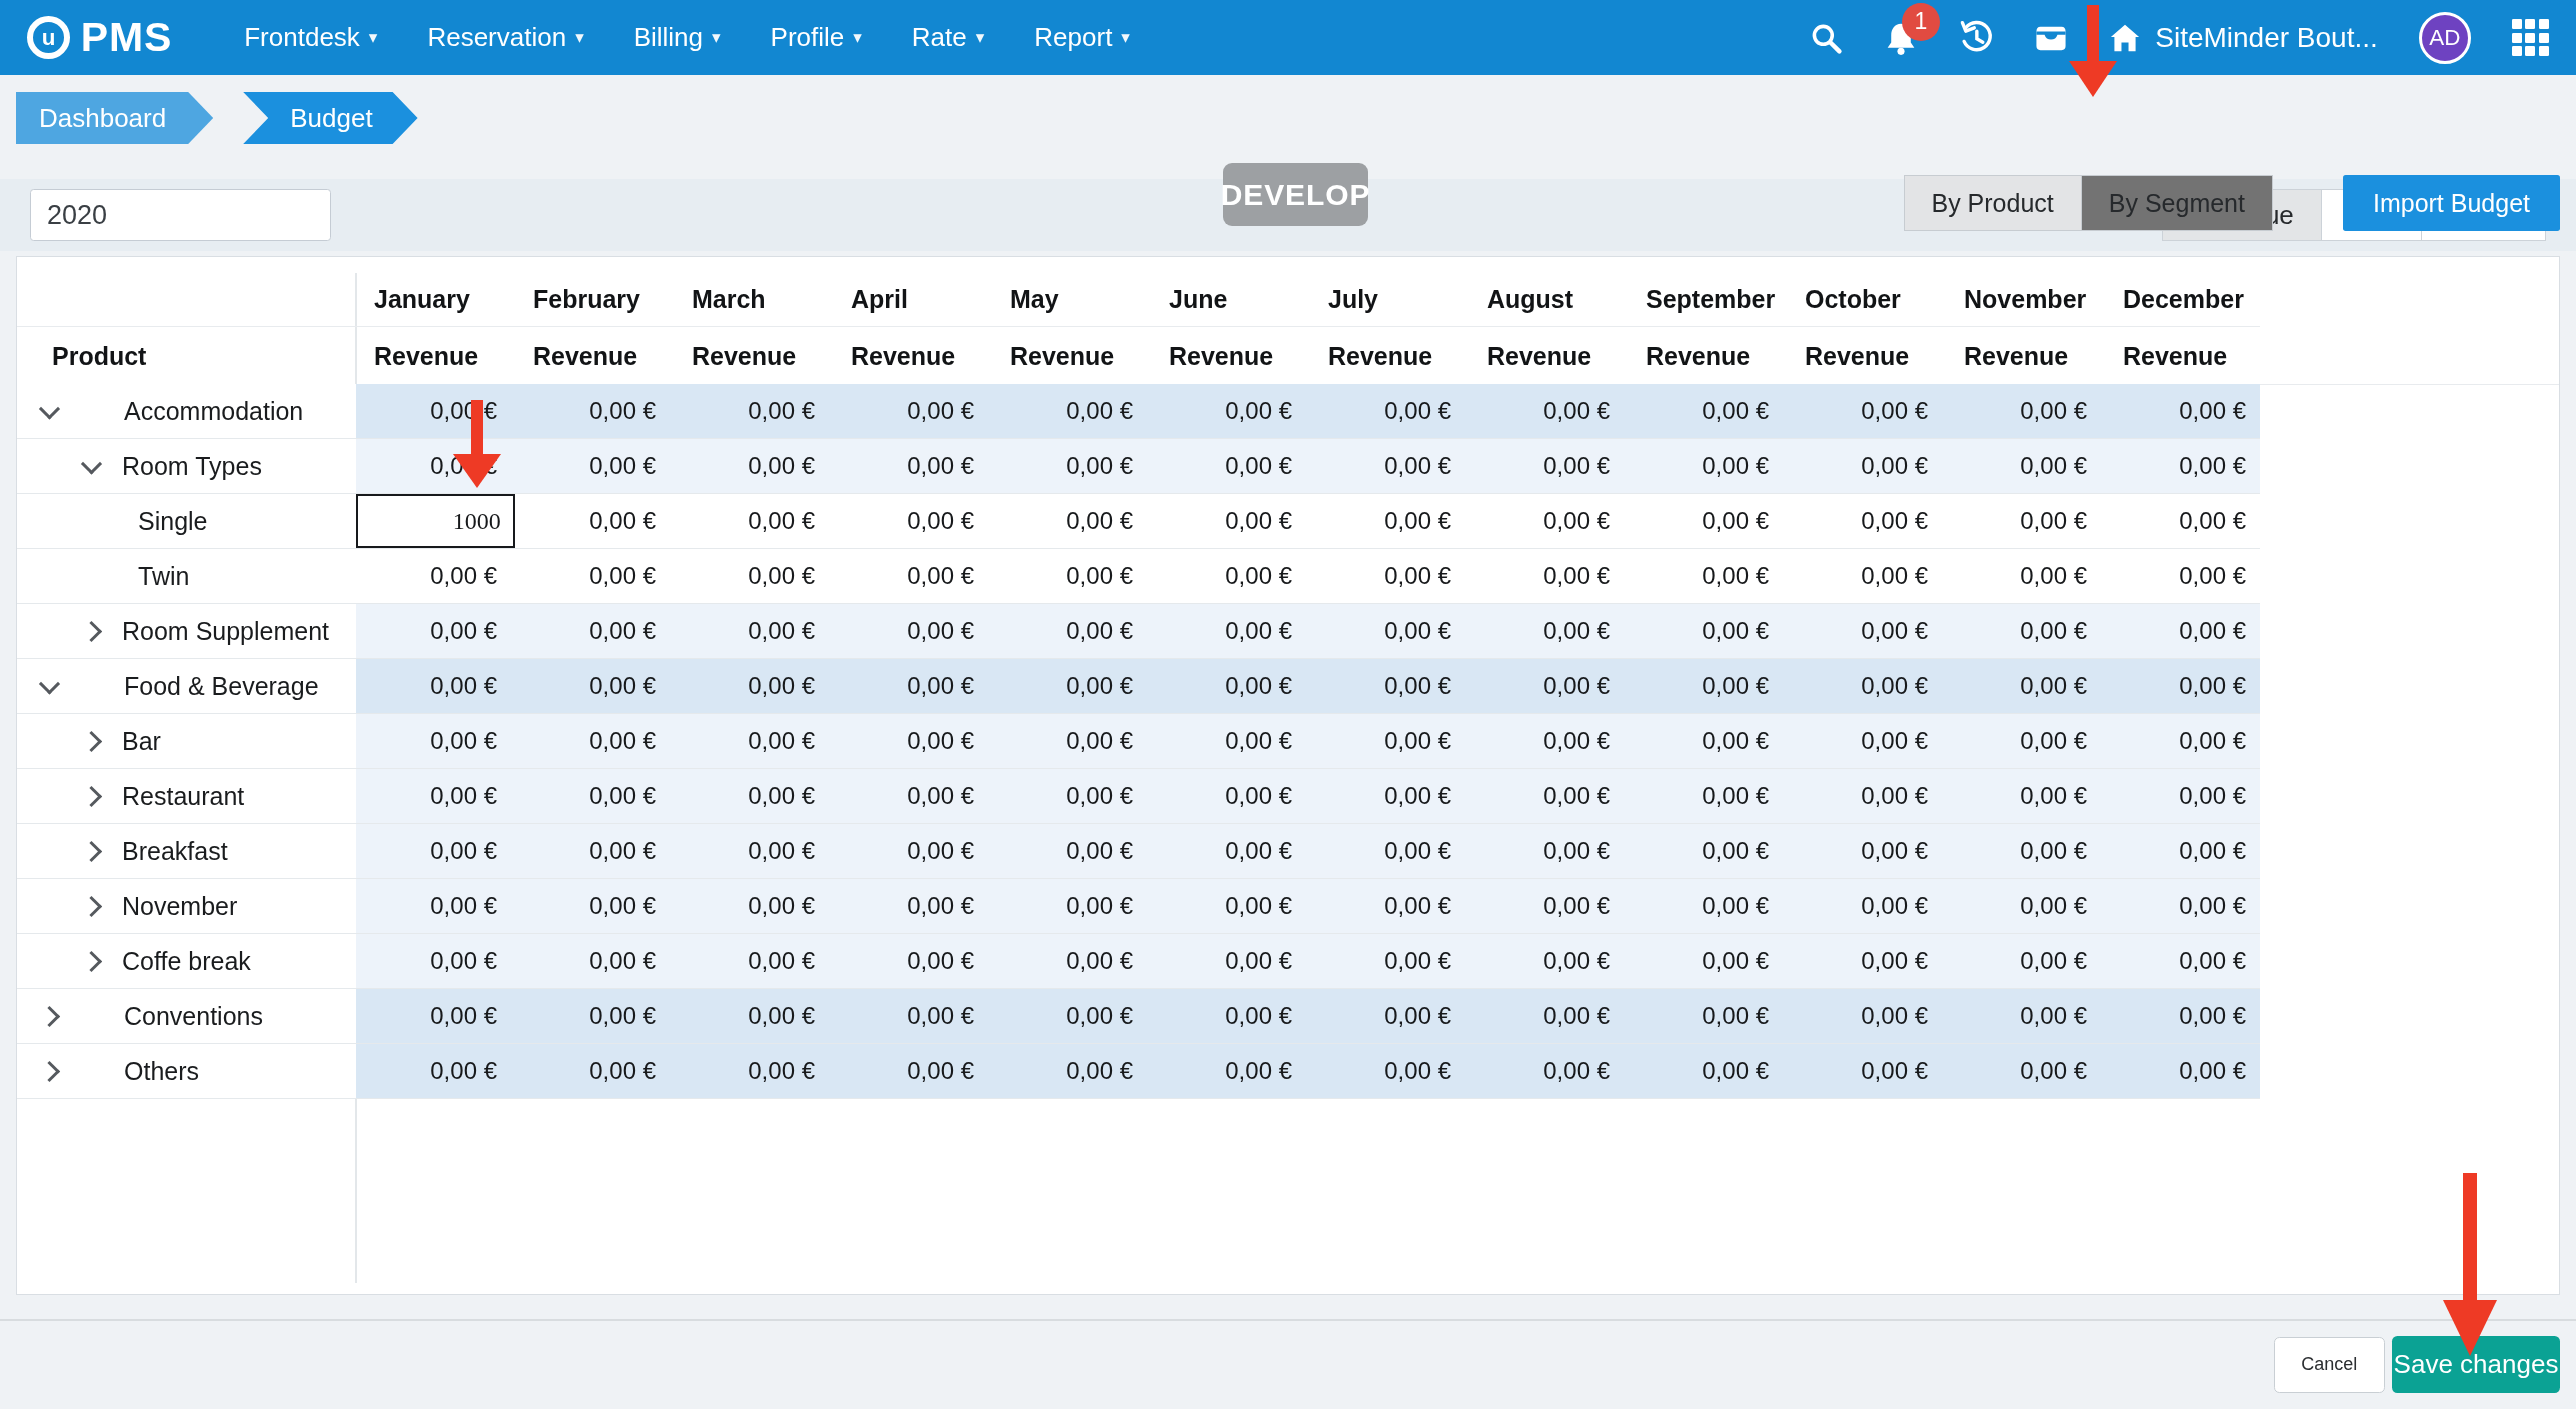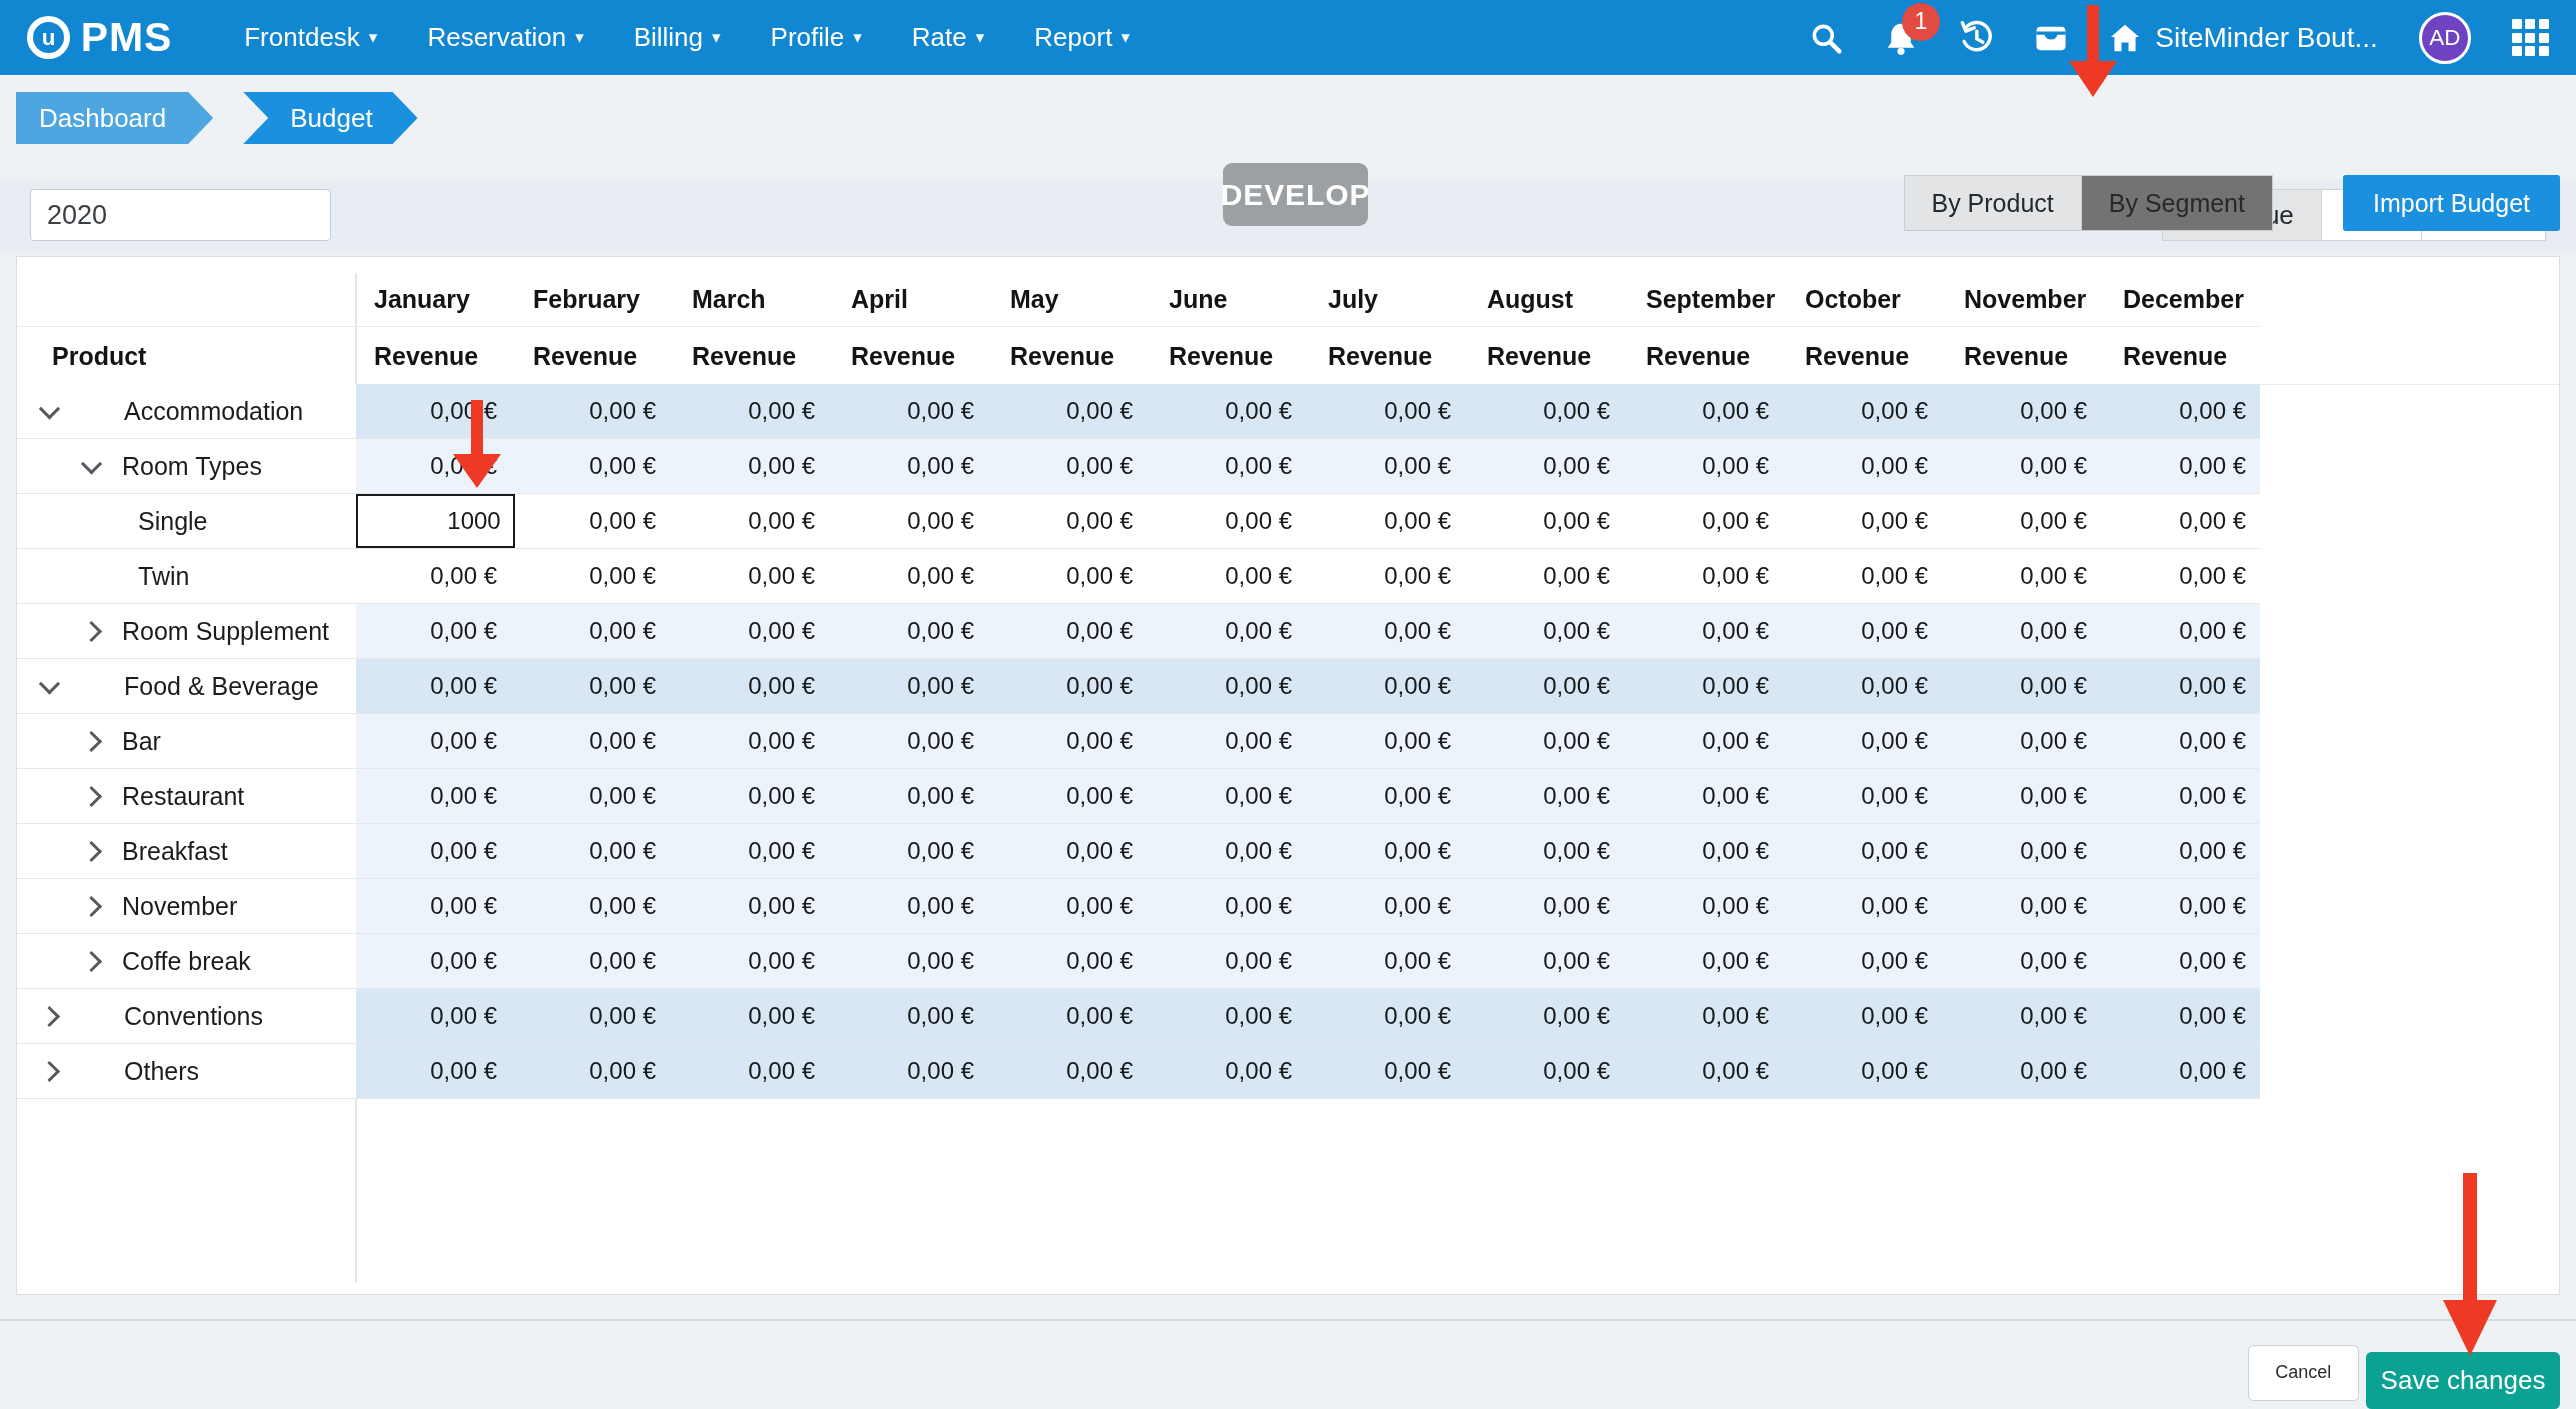--- a/index.html
+++ b/index.html
@@ -59,26 +59,26 @@
   .rows{ position:absolute; left:0; top:127px; width:2243px; }
   .trow{ display:flex; height:55px; border-bottom:0.9px solid #e5e9ec; }
   .pcell{ flex:0 0 339px; display:flex; align-items:center; background:#fff; font-size:25px; color:#1a1c1e; }
   .pcell.ind1{ padding-left:25px;gap:44px; } .pcell.ind2{ padding-left:67px; } .pcell.ind3{ padding-left:121px; }
   .chev{ width:15px; height:15px; border-right:3.1px solid #55595e; border-bottom:3.1px solid #55595e; margin-right:23px; flex:0 0 auto; }
   .chev.down{ transform:rotate(45deg) translate(-1.8px,-1.8px); }
   .chev.right{ transform:rotate(-45deg); }
   .vals{ display:flex; width:1904px; }
   .lvl1 .vals{ background:#d9e7f4; } .lvl2 .vals{ background:#edf3fa; } .lvl3 .vals{ background:#ffffff; }
   .vcell{ flex:0 0 159px; width:159px; display:flex; align-items:center; justify-content:flex-end; padding-right:18px; font-size:24px; color:#17191b; }
-  .vcell.edited{ background:#fff; outline:2.7px solid #17191c; outline-offset:-2.7px; padding-right:14.3px; }
+  .vcell.edited{ background:#fff; outline:2.7px solid #17191c; outline-offset:-2.7px; padding-right:14.3px;font-family:Liberation Serif, serif; }
   
   .footer-line{ position:absolute; left:0; top:1319px; width:2576px; height:1.8px; background:#d8dcdf; }
   .footer-btns{ position:absolute; right:16px; top:1336px; display:flex; gap:7.2px; align-items:center; }
   .cancel-btn{ width:111px; height:56px; background:#fff; border:1.8px solid #c9cfd4; border-radius:5.4px; font-size:18px; color:#2b2e31; font-family:inherit; cursor:pointer; }
-  .save-btn{ width:194px; height:57px; background:#0ba294; border:none; border-radius:5.4px; font-size:26px; color:#fff; font-family:inherit; cursor:pointer;margin-top:16px; }
+  .save-btn{ width:168px; height:57px; background:#0ba294; border:none; border-radius:5.4px; font-size:26px; color:#fff; font-family:inherit; cursor:pointer; }
   
   .arrow{ position:absolute; display:flex; flex-direction:column; align-items:center; z-index:50; pointer-events:none; }
   .arrow .shaft{ background:#ee3a25; }
   .arrow .head{ width:0; height:0; border-left-style:solid; border-right-style:solid; border-top-style:solid; border-left-color:transparent; border-right-color:transparent; border-top-color:#ee3a25; }
   svg{ display:block; }
 </style>
 </head>
 <body>
 
 <div class="navbar">

